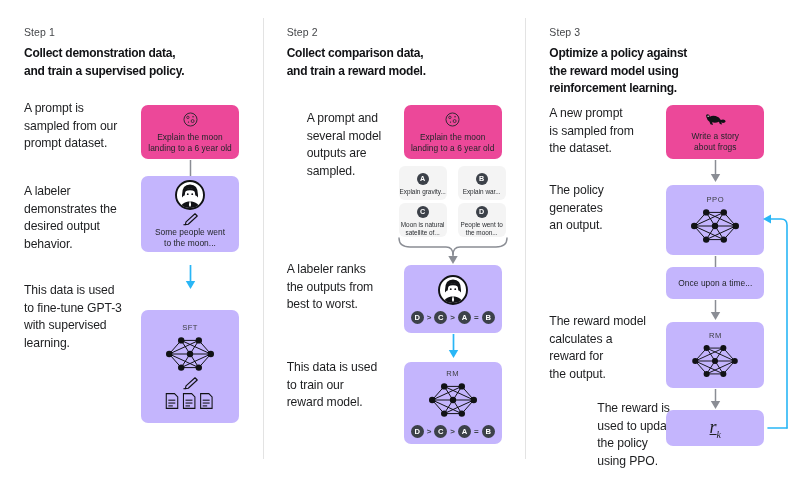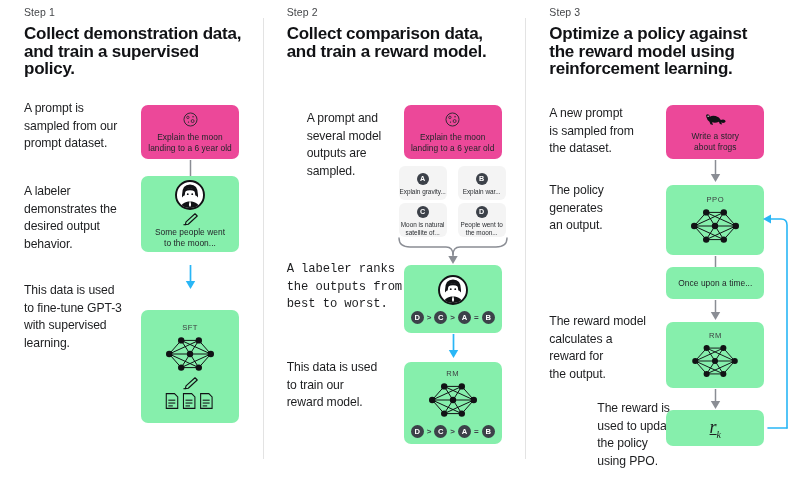--- a/index.html
+++ b/index.html
@@ -9,53 +9,53 @@
     font-family:"Liberation Sans","DejaVu Sans",sans-serif;
     color:#202123;
     overflow:hidden;
     position:relative;
   }
   .board{position:absolute;inset:0;display:flex;}
   .col{
     position:relative;
     width:262.67px;
     box-sizing:border-box;
-    padding:6px 0 0 0;
+    padding:26px 0 0 0;
   }
   .col + .col .divider{
     position:absolute;left:0;top:18px;bottom:20px;width:1px;
     background:#e3e3e3;
   }
   .col-inner{padding-left:24px;padding-right:10px;}
   .step-label{
     font-size:10.5px;
     color:#45474a;
     letter-spacing:.1px;
     margin:0 0 7px 0;
   }
   .step-title{
-    font-size:17px;
+    font-size:12px;
     font-weight:bold;
     line-height:17.5px;
     letter-spacing:-.25px;
     color:#111215;
     margin:0;
     white-space:pre-line;
   }
   .caption{
     position:absolute;
     font-size:12.2px;
     line-height:17.6px;
     color:#1d1e20;
     white-space:pre-line;
     letter-spacing:-.1px;
   }
   .node{
     position:absolute;
-    background:#86efac;
+    background:#c4b5fd;
     border-radius:7px;
     box-sizing:border-box;
     display:flex;flex-direction:column;align-items:center;justify-content:center;
   }
   .node.blue{background:#ec4899;}
   .node-text{
     font-size:8.4px;
     line-height:11px;
     text-align:center;
     color:#23262a;
@@ -245,21 +245,21 @@
     <div class="col-inner">
       <div class="step-label">Step 2</div>
       <div class="step-title">Collect comparison data,
 and train a reward model.</div>
     </div>
 
     <div class="caption" style="left:24px;top:110px;margin-left:20px;">A prompt and
 several model
 outputs are
 sampled.</div>
-    <div class="caption" style="left:24px;top:261px;font-family:Liberation Mono, monospace;">A labeler ranks
+    <div class="caption" style="left:24px;top:261px;">A labeler ranks
 the outputs from
 best to worst.</div>
     <div class="caption" style="left:24px;top:359px;">This data is used
 to train our
 reward model.</div>
 
     <div class="node blue" style="left:141px;top:105px;width:98px;height:54px;">
       <span>
         <svg width="17" height="17" viewBox="0 0 24 24" style="margin-bottom:4px">
           <circle cx="12" cy="12" r="9.2" fill="none" stroke="#23262a" stroke-width="1.3"></circle>

